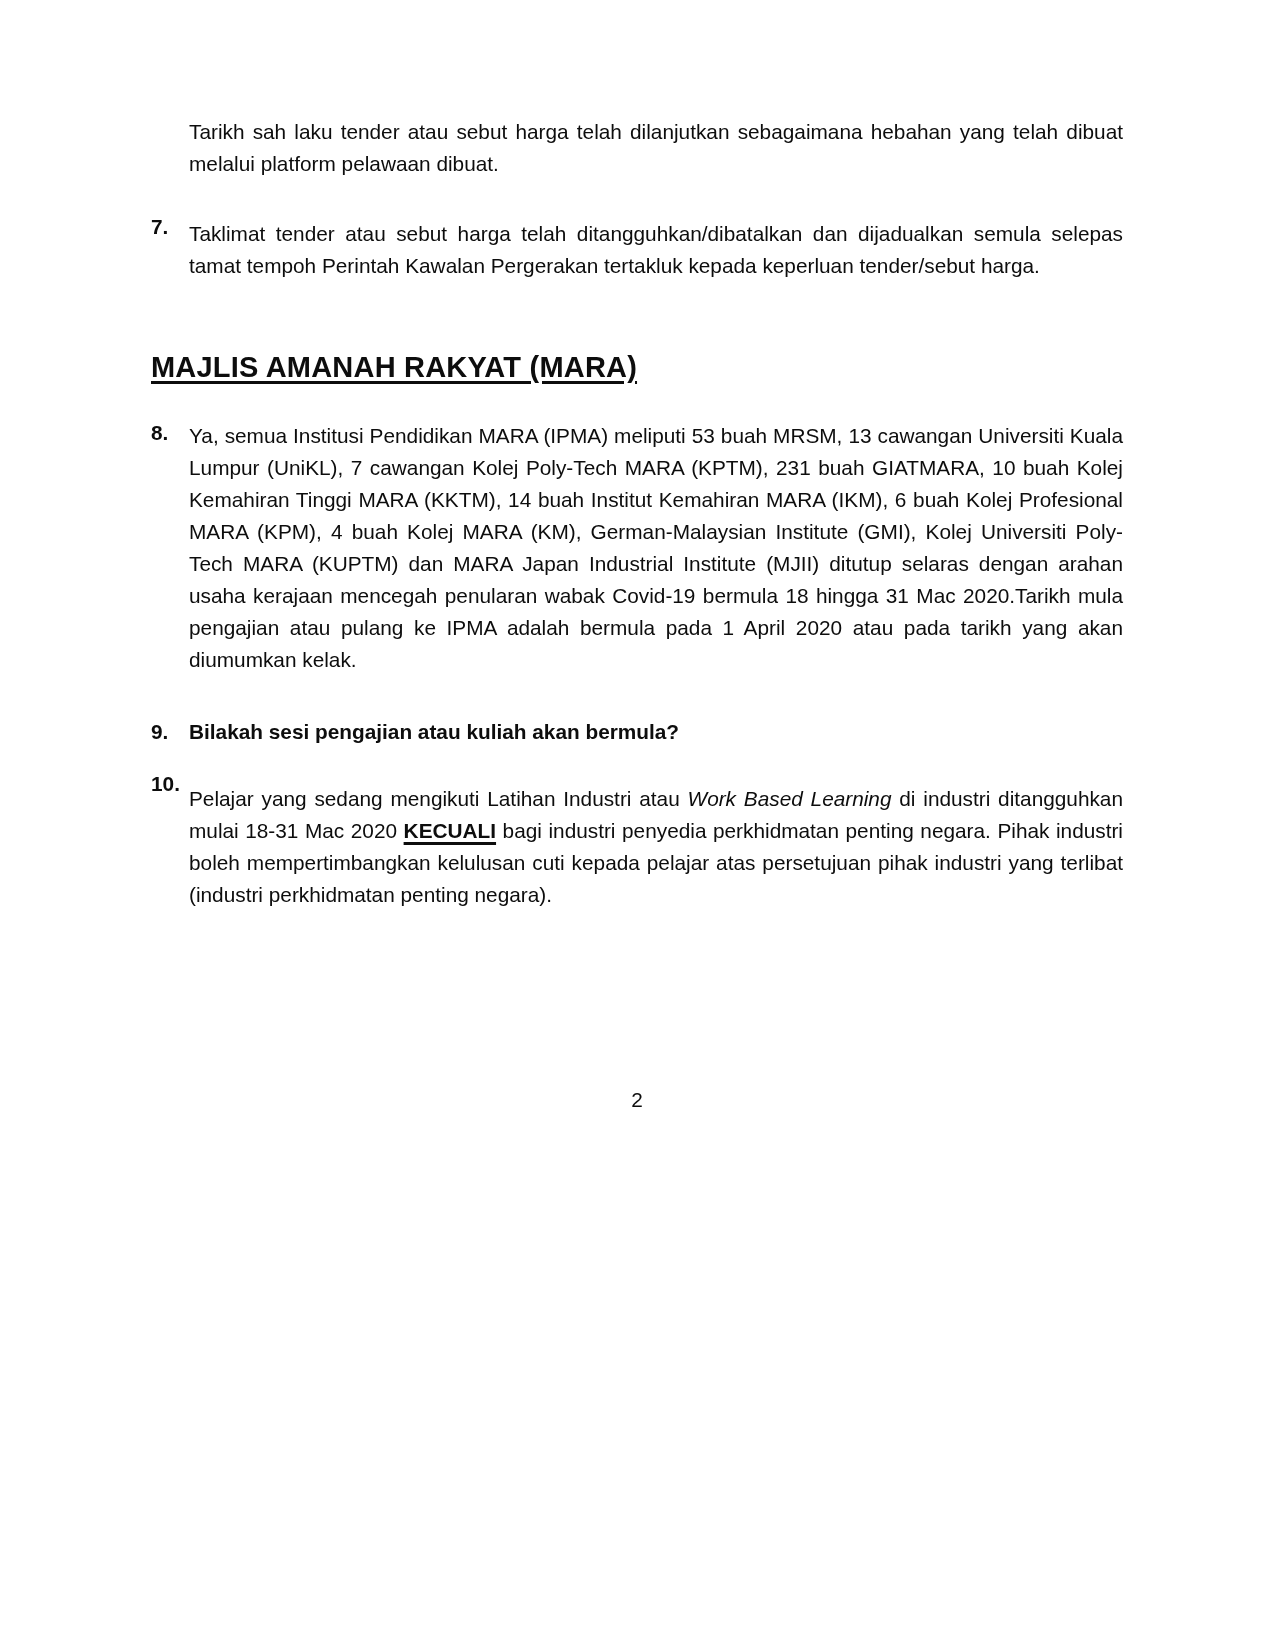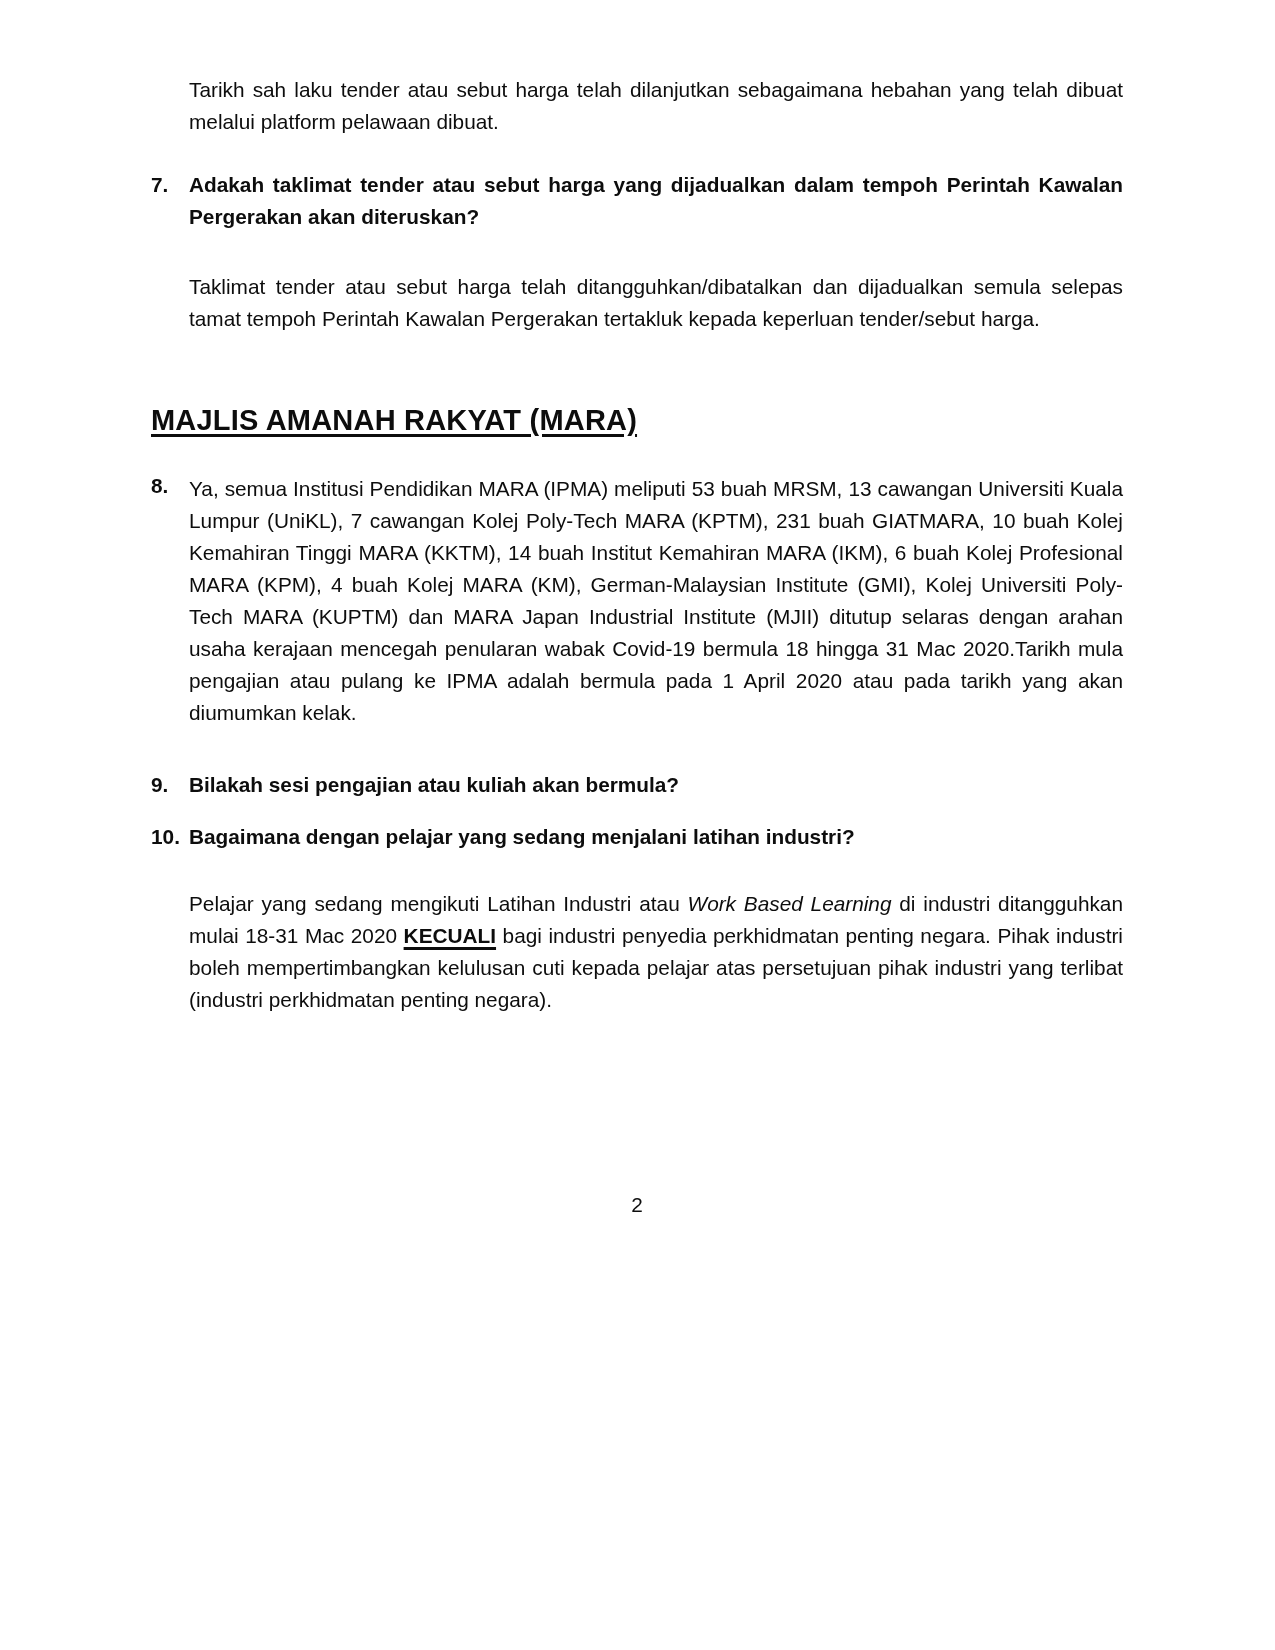--- a/index.html
+++ b/index.html
@@ -10,21 +10,21 @@
     height: 1650px;
     margin: 0 auto;
     background: #ffffff;
     font-family: "Liberation Sans", "DejaVu Sans", sans-serif;
     color: #0d0d0d;
     overflow: hidden;
   }
   .content {
     margin-left: 151px;
     width: 972px;
-    padding-top: 74px;
+    padding-top: 116px;
   }
   .body-text {
     font-size: 20.8px;
     line-height: 32px;
     text-align: justify;
   }
   .indent { margin-left: 38px; width: 934px; }
   .qhead {
     position: relative;
     padding-left: 38px;
@@ -66,38 +66,36 @@
 </head>
 <body>
 
 <div class="page">
   <div class="content">
 
     <p class="body-text indent">Tarikh sah laku tender atau sebut harga telah dilanjutkan sebagaimana hebahan yang telah dibuat melalui platform pelawaan dibuat.</p>
 
     <div class="qhead" style="margin-top:31px">
       <span class="qnum">7.</span>
-      <span>Adakah taklimat tender atau sebut harga yang dijadualkan dalam tempoh Perintah Kawalan Pergerakan akan diteruskan?</span>
     </div>
     <p class="body-text indent" style="margin-top:38px"><span>Taklimat tender atau sebut harga telah ditangguhkan/dibatalkan dan dijadualkan semula selepas tamat tempoh Perintah Kawalan Pergerakan tertakluk kepada keperluan tender/sebut harga.</span></p>
 
     <h2 class="section-heading" style="margin-top:69px"><span class="underlined">MAJLIS AMANAH RAKYAT (MARA)</span></h2>
 
     <div class="qhead" style="margin-top:34px">
       <span class="qnum">8.</span>
     </div>
     <p class="body-text indent" style="margin-top:37px"><span>Ya, semua Institusi Pendidikan MARA (IPMA) meliputi 53 buah MRSM, 13 cawangan Universiti Kuala Lumpur (UniKL), 7 cawangan Kolej Poly-Tech MARA (KPTM), 231 buah GIATMARA, 10 buah Kolej Kemahiran Tinggi MARA (KKTM), 14 buah Institut Kemahiran MARA (IKM), 6 buah Kolej Profesional MARA (KPM), 4 buah Kolej MARA (KM), German-Malaysian Institute (GMI), Kolej Universiti Poly-Tech MARA (KUPTM) dan MARA Japan Industrial Institute (MJII) ditutup selaras dengan arahan usaha kerajaan mencegah penularan wabak Covid-19 bermula 18 hingga 31 Mac 2020.Tarikh mula pengajian atau pulang ke IPMA adalah bermula pada 1 April 2020 atau pada tarikh yang akan diumumkan kelak.</span></p>
 
     <div class="qhead" style="margin-top:40px">
       <span class="qnum">9.</span>
       <span>Bilakah sesi pengajian atau kuliah akan bermula?</span>
     </div>
 
     <div class="qhead" style="margin-top:20px">
       <span class="qnum">10.</span>
-      <span>Bagaimana dengan pelajar yang sedang menjalani latihan industri?</span>
     </div>
     <p class="body-text indent" style="margin-top:35px"><span>Pelajar yang sedang mengikuti Latihan Industri atau </span><span class="seg-italic">Work Based Learning</span><span> di industri ditangguhkan mulai 18-31 Mac 2020 </span><span class="seg-bold-underline">KECUALI</span><span> bagi industri penyedia perkhidmatan penting negara. Pihak industri boleh mempertimbangkan kelulusan cuti kepada pelajar atas persetujuan pihak industri yang terlibat (industri perkhidmatan penting negara).</span></p>
 
     <div class="page-number" style="margin-top:173px">2</div>
 
   </div>
 </div>
 
 </body></html>

